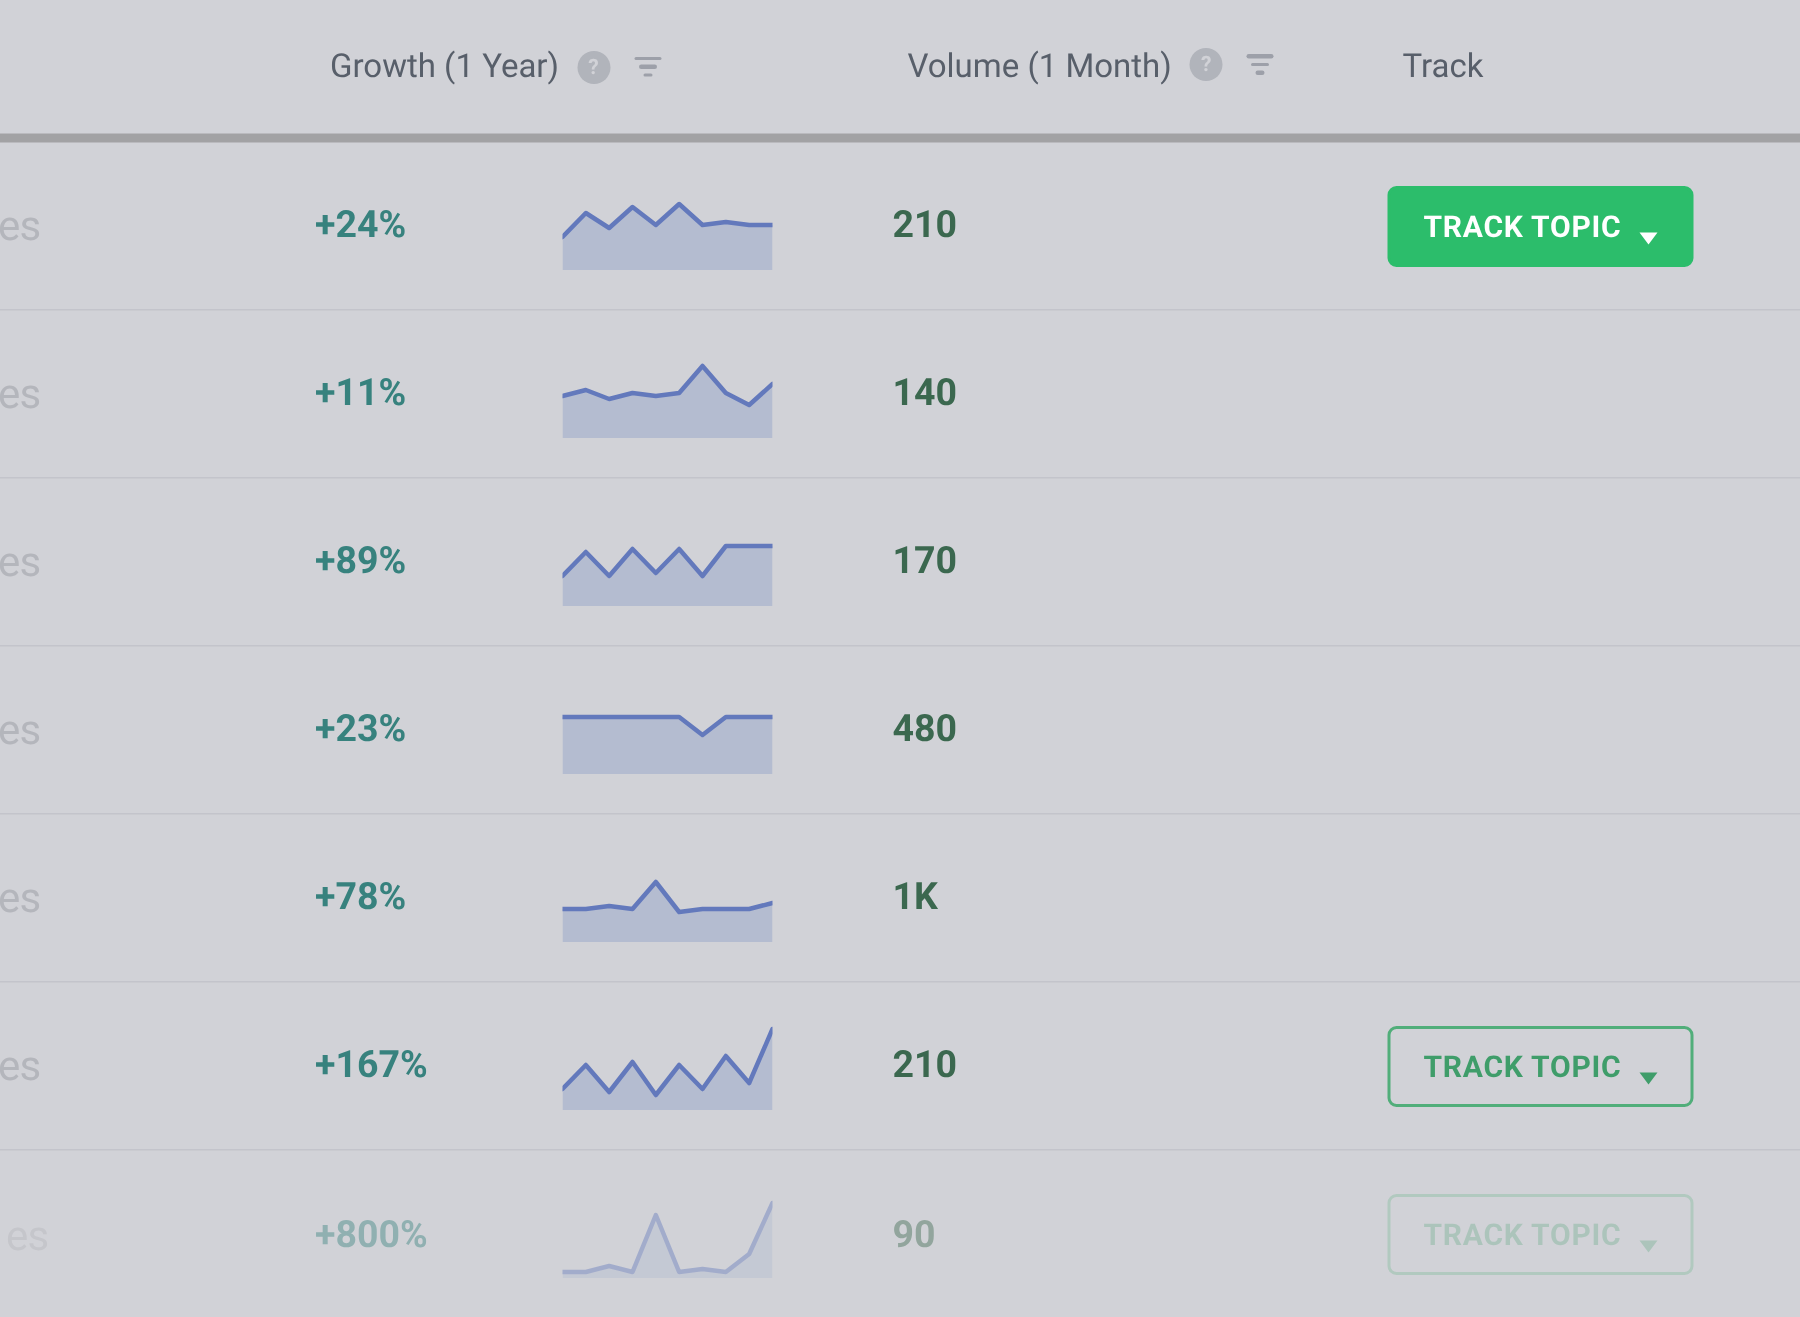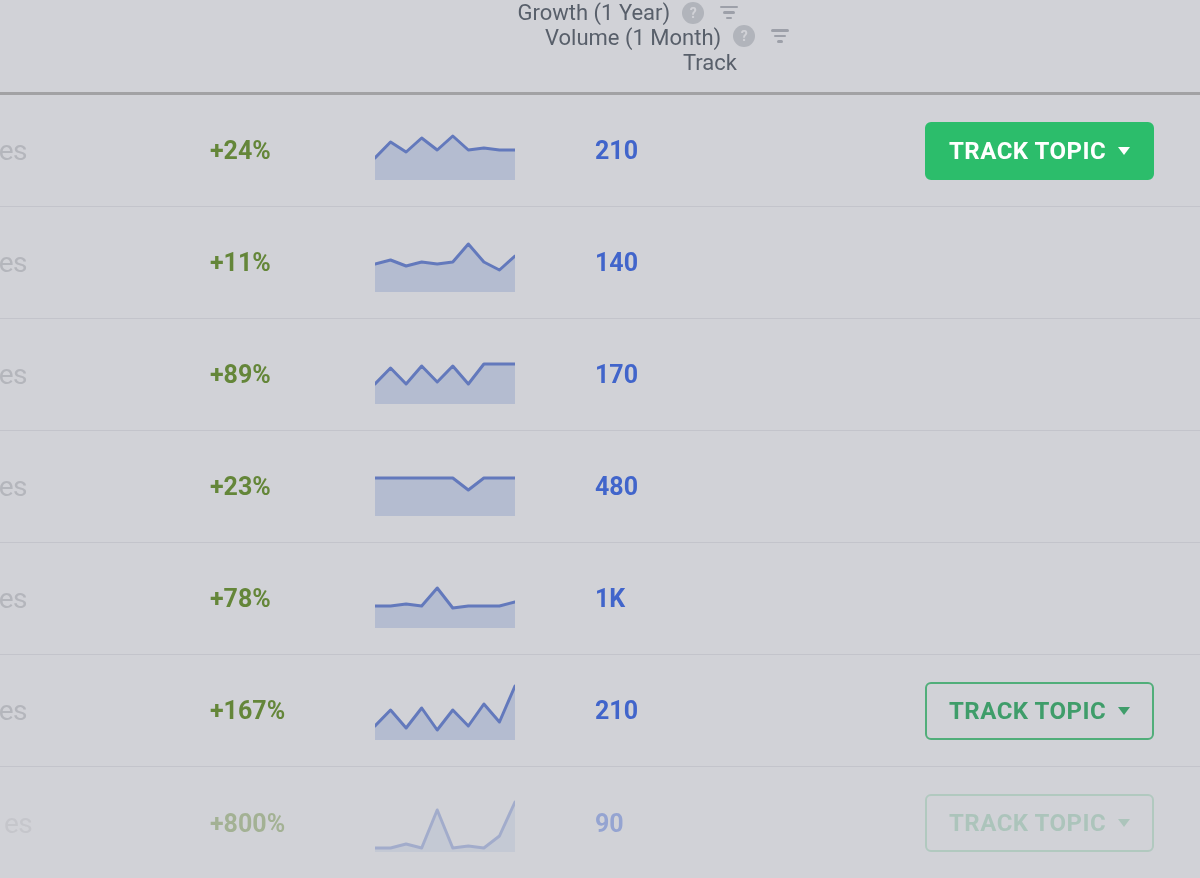--- a/index.html
+++ b/index.html
@@ -20,22 +20,21 @@
       position: relative;
     }
     .header-row {
       display: flex;
       align-items: center;
       height: 95px;
       padding-left: 220px;
       font-size: 22px;
       color: #3c4653;
       font-weight: 400;
-      border-bottom: 3px solid #a3a3a3;
-      flex-direction: column;
+      border-bottom: 6px solid #a3a3a3;
     }
     .header-growth {
       width: 385px;
       display: flex;
       align-items: center;
       gap: 12px;
     }
     .header-volume {
       width: 330px;
       display: flex;
@@ -90,47 +89,47 @@
       color: #bcbec4;
       font-weight: 400;
       padding-left: 0;
       margin-left: -10px;
       letter-spacing: -0.5px;
     }
     .growth-cell {
       width: 165px;
       font-size: 25px;
       font-weight: 700;
-      color: #4d7c0f;
+      color: #0f766e;
     }
     .spark-cell {
       width: 220px;
       height: 62px;
     }
     .spark {
       width: 140px;
       height: 60px;
       position: relative;
     }
     .volume-cell {
       width: 330px;
       font-size: 25px;
       font-weight: 700;
-      color: #1d4ed8;
+      color: #14532d;
     }
     .track-cell {
       flex: 1;
     }
     .track-btn {
       display: inline-flex;
-      align-items: center;
+      align-items: flex-end;
       gap: 12px;
       padding: 13px 22px;
       border-radius: 6px;
-      font-size: 24px;
+      font-size: 20px;
       font-weight: 700;
       letter-spacing: 0.5px;
       cursor: pointer;
       user-select: none;
       white-space: nowrap;
     }
     .track-btn.filled {
       background: #2cbd6b;
       color: #fff;
       border: 2px solid #2cbd6b;

